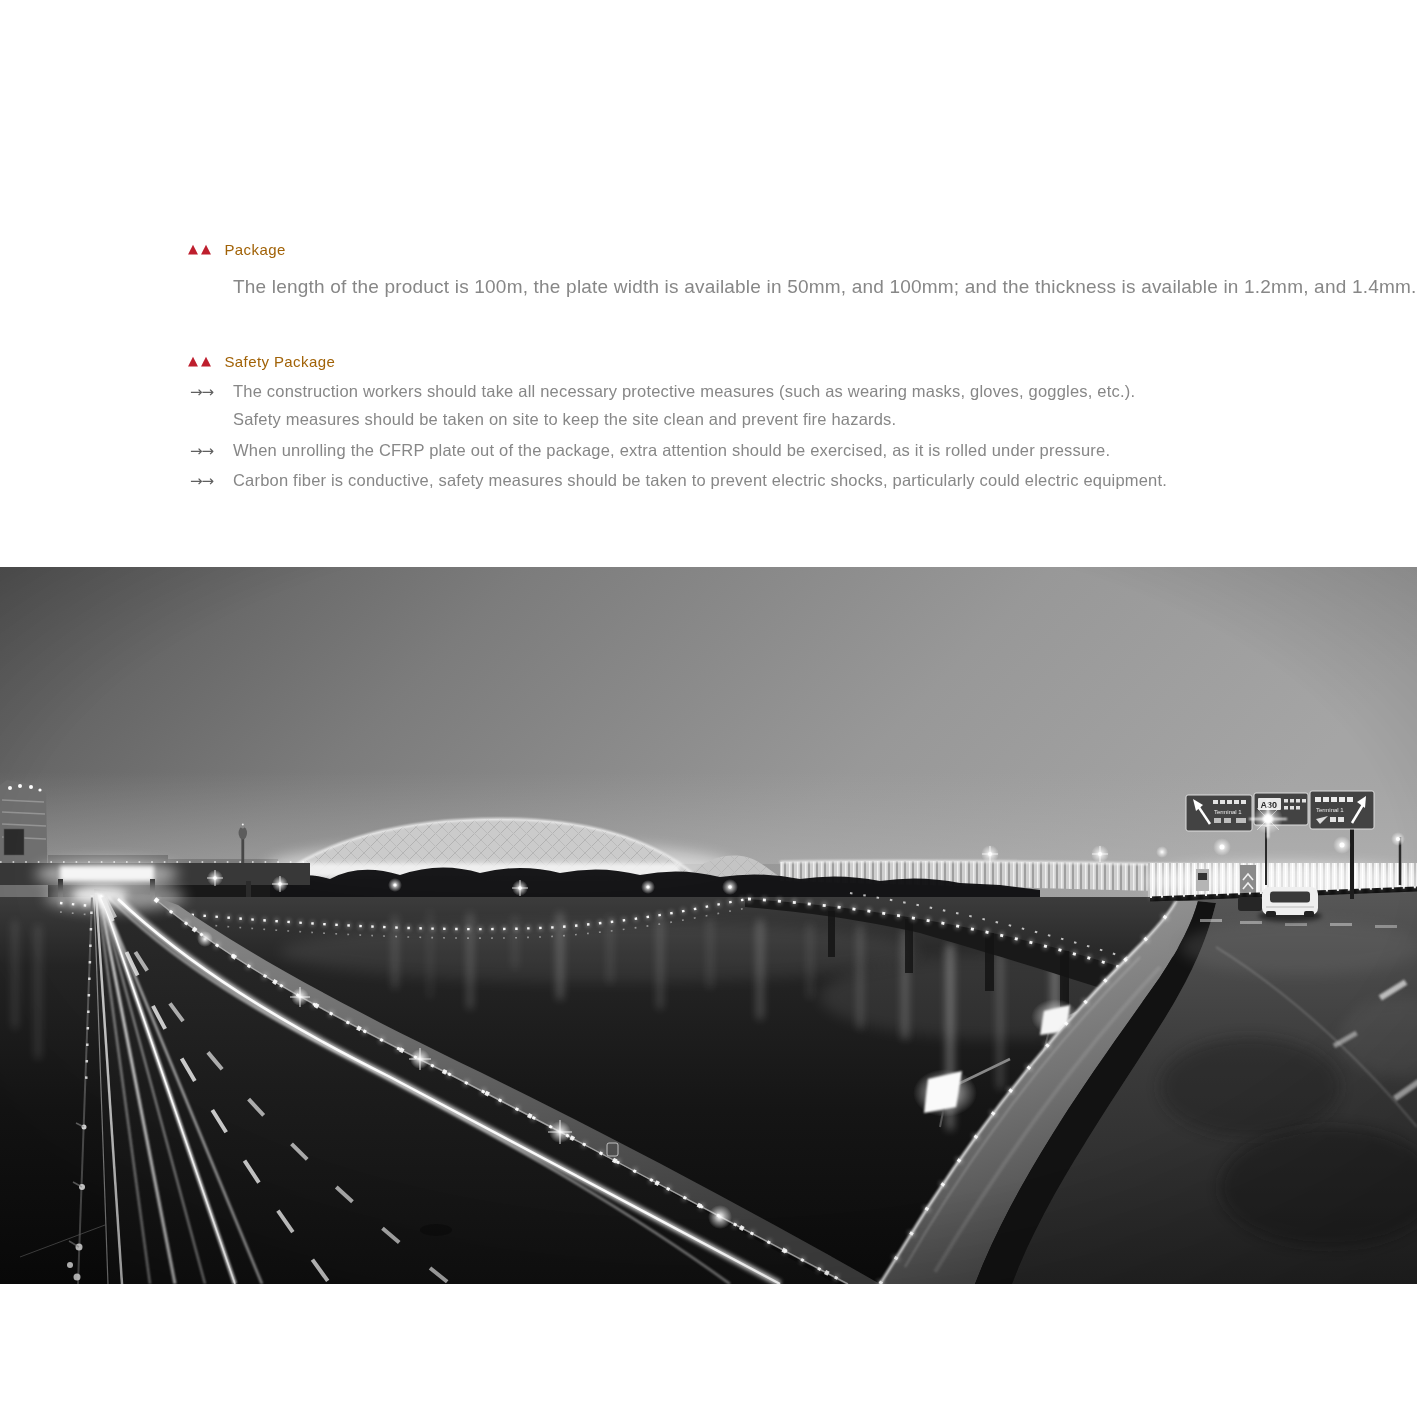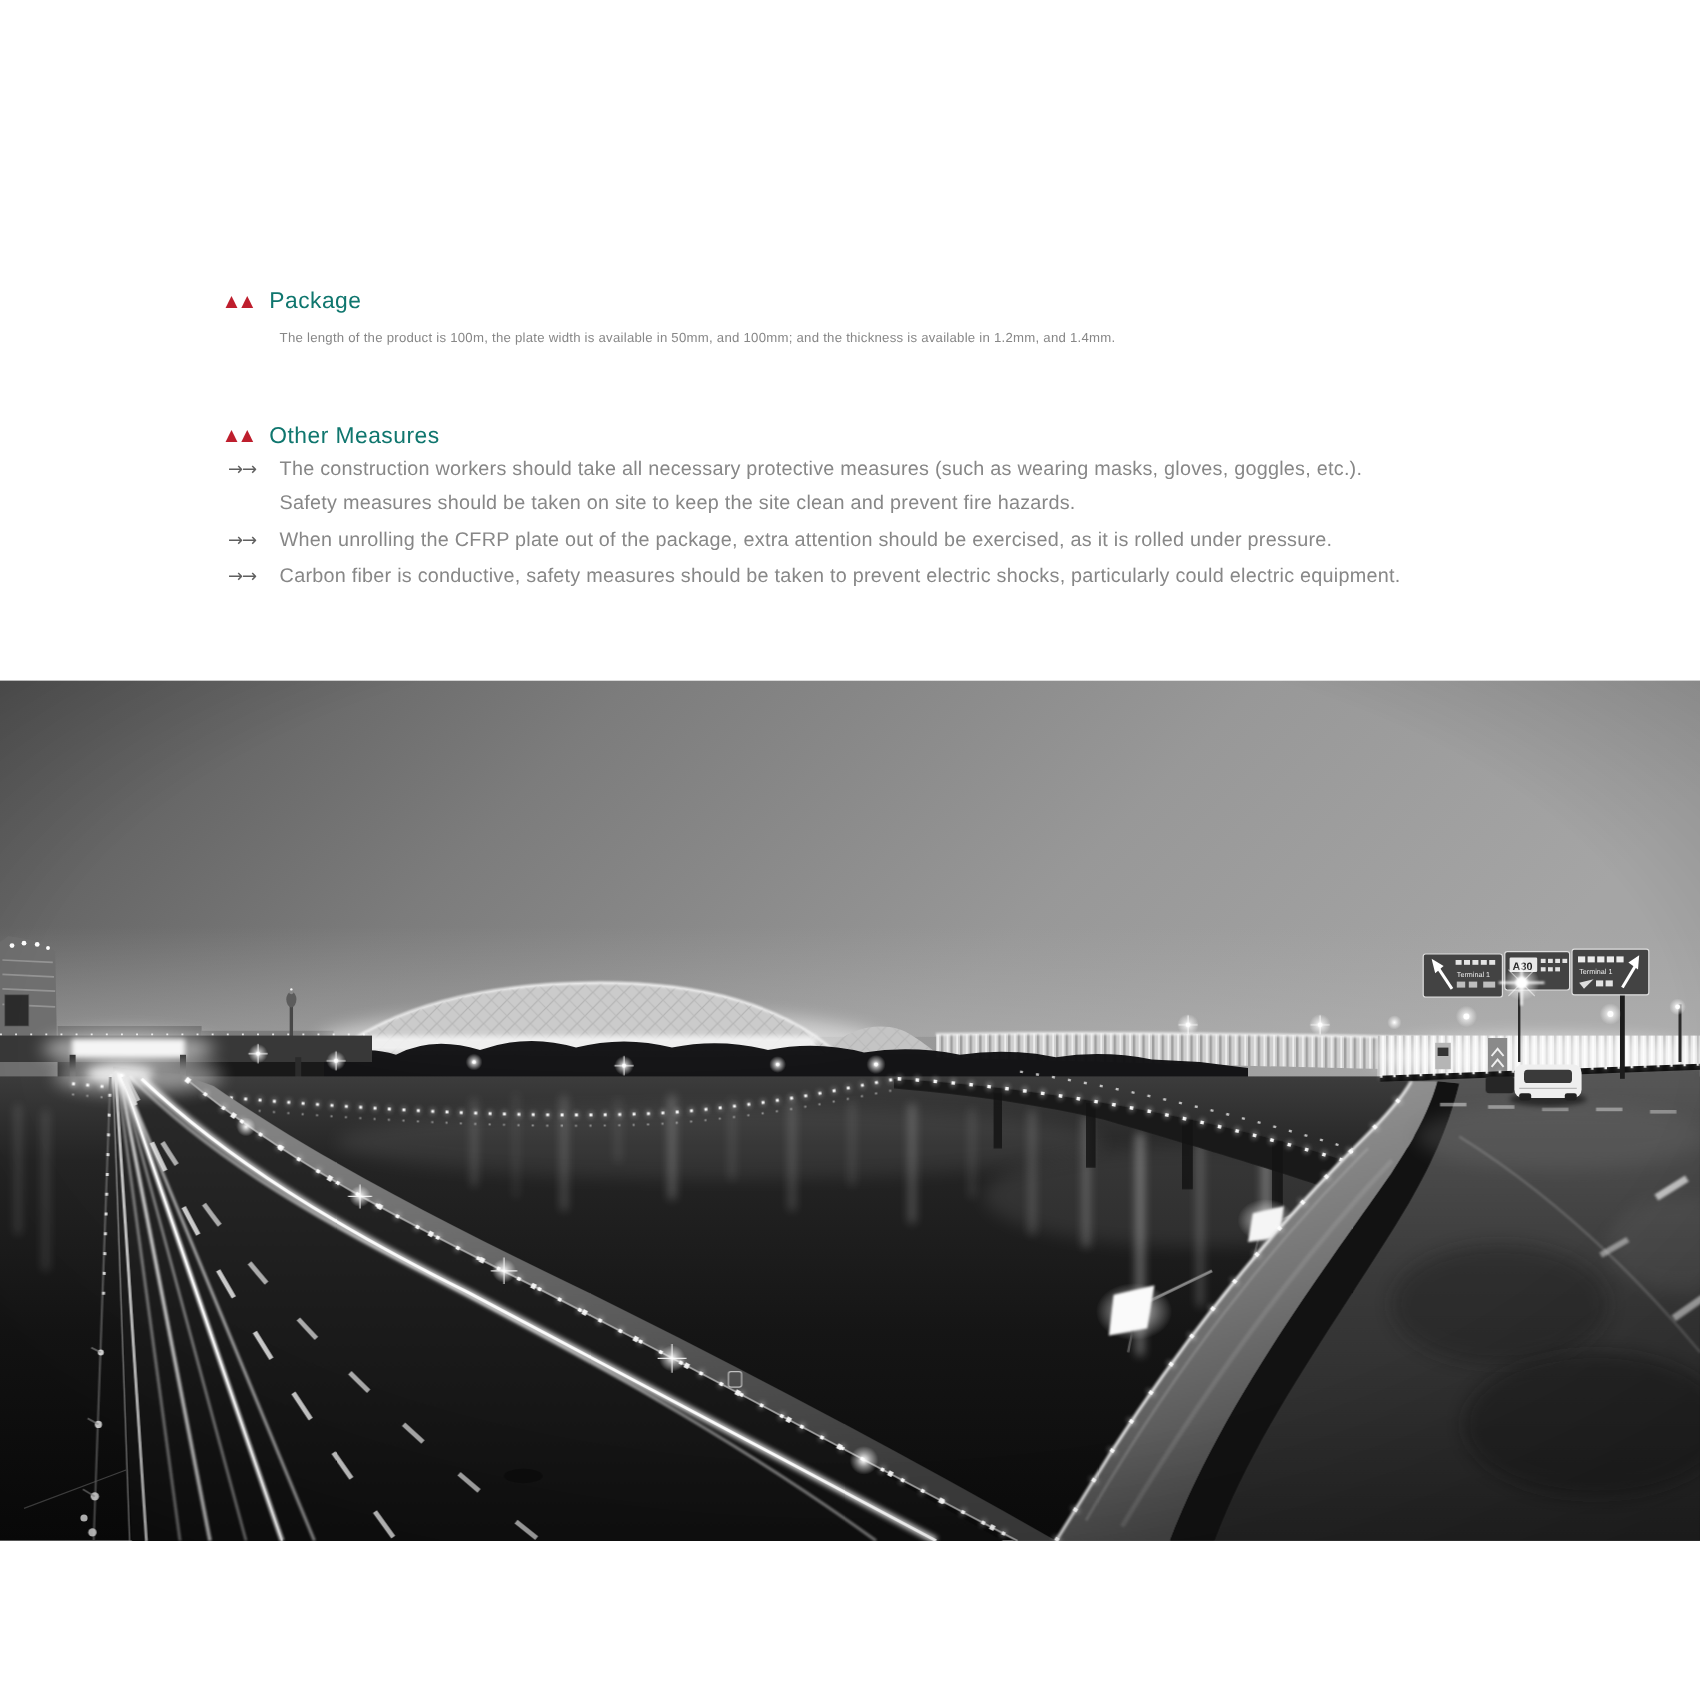--- a/index.html
+++ b/index.html
@@ -1,43 +1,43 @@
 <!DOCTYPE html>
 <html><head>
 <meta charset="utf-8">
 <style>
   html,body{margin:0;padding:0;background:#ffffff;}
   .page{position:relative;width:1417px;height:1418px;background:#ffffff;overflow:hidden;
         font-family:"Liberation Sans",sans-serif;}
   .heading-row{position:absolute;left:188px;white-space:nowrap;}
   .tri{color:#be1e2d;font-family:"DejaVu Sans",sans-serif;font-size:13px;letter-spacing:3px;
        vertical-align:2px;margin-right:6px;}
-  .heading{color:#0f766e;font-size:19px;letter-spacing:0.4px;text-align:right;}
-  .body-line{position:absolute;left:233px;color:#878787;font-size:11px;letter-spacing:0.2px;white-space:nowrap;}
+  .heading{color:#a16207;font-size:15px;letter-spacing:0.4px;text-align:right;}
+  .body-line{position:absolute;left:233px;color:#878787;font-size:19px;letter-spacing:0.2px;white-space:nowrap;}
   .bullet-row{position:absolute;left:190px;color:#878787;font-size:16.5px;letter-spacing:0.2px;white-space:nowrap;}
   .arrow{display:inline-block;width:43px;color:#5f5f5f;font-family:"DejaVu Sans",sans-serif;
          font-size:15px;letter-spacing:-1px;}
   .arrow.hidden{visibility:hidden;}
   .photo{position:absolute;left:0;top:567px;width:1417px;height:717px;}
   .photo svg{display:block;}
 </style>
 </head>
 <body>
 
 <div class="page">
 
   <div class="heading-row" style="top:241px;">
     <span class="tri">▲▲</span>
     <span class="heading">Package</span>
   </div>
   <div class="body-line" style="top:276px;">The length of the product is 100m, the plate width is available in 50mm, and 100mm; and the thickness is available in 1.2mm, and 1.4mm.</div>
 
   <div class="heading-row" style="top:353px;">
     <span class="tri">▲▲</span>
-    <span class="heading">Other Measures</span>
+    <span class="heading">Safety Package</span>
   </div>
 
   <div class="bullet-row" style="top:382px;">
     <span class="arrow">→→</span><span>The construction workers should take all necessary protective measures (such as wearing masks, gloves, goggles, etc.).</span>
   </div>
   <div class="bullet-row" style="top:410px;text-align:right;">
     <span class="arrow hidden">→→</span><span>Safety measures should be taken on site to keep the site clean and prevent fire hazards.</span>
   </div>
   <div class="bullet-row" style="top:441px;">
     <span class="arrow">→→</span><span>When unrolling the CFRP plate out of the package, extra attention should be exercised, as it is rolled under pressure.</span>

